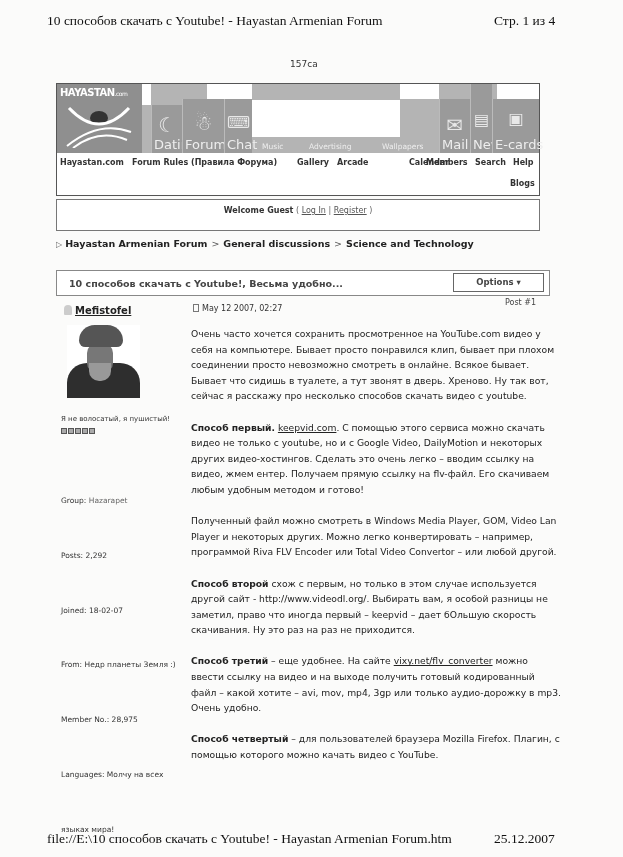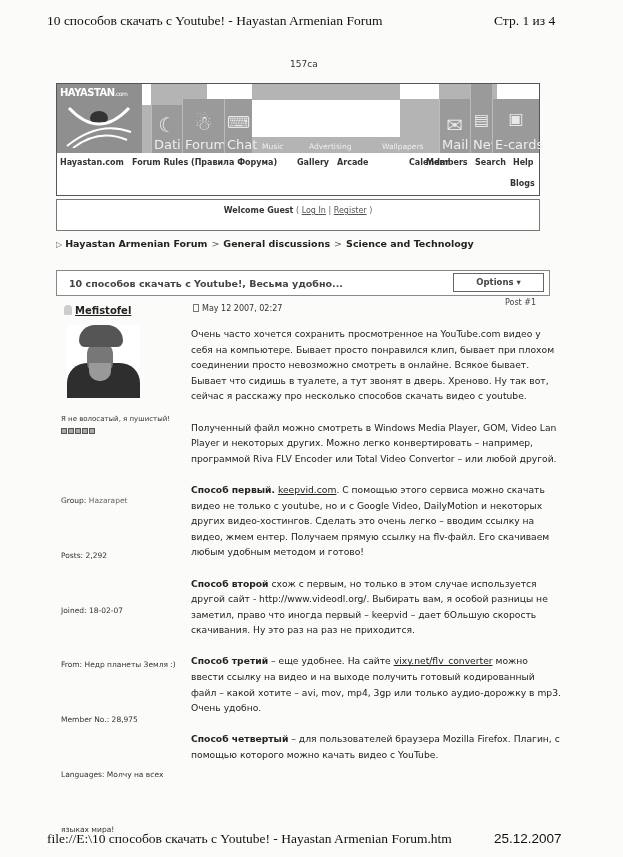--- a/index.html
+++ b/index.html
@@ -64,21 +64,21 @@
   .profile div { white-space: nowrap; margin-top: 44px; }
   .profile .val-group { color: #666; }
 
   
   .post-body { position: absolute; left: 191px; top: 326px; width: 370px; font-size: 9.2px; line-height: 15.6px; color: #222; }
   .post-body p { margin-bottom: 15.6px; }
   .post-body b { font-weight: bold; }
   .post-body .u { text-decoration: underline; }
 
   .print-footer-url { position: absolute; left: 47px; top: 831px; font-family: "Liberation Serif", serif; font-size: 13.5px; color: #111; white-space: nowrap; }
-  .print-footer-date { position: absolute; left: 494px; top: 831px; font-family: Liberation Sans, sans-serif; font-size: 13.5px; color: #111; }
+  .print-footer-date { position: absolute; left: 494px; top: 831px; font-family: Liberation Serif, serif; font-size: 13.5px; color: #111; }
 </style>
 </head>
 <body>
 
 <div class="print-header-title">10 способов скачать с Youtube! - Hayastan Armenian Forum</div>
 <div class="print-header-page">Стр. 1 из 4</div>
 <div class="ad-code">157ca</div>
 
 <div class="banner">
   <div class="banner-strip">
@@ -185,21 +185,21 @@
   <div><span>Joined:</span> <span>18-02-07</span></div>
   <div><span>From:</span> <span>Недр планеты Земля :)</span></div>
   <div><span>Member No.:</span> <span>28,975</span></div>
   <div><span>Languages:</span> <span>Молчу на всех</span></div>
   <div><span>языках мира!</span></div>
   <div><span>Sex:</span> <span>не сегодня...</span></div>
 </div>
 
 <div class="post-body">
   <p>Очень часто хочется сохранить просмотренное на YouTube.com видео у себя на компьютере. Бывает просто понравился клип, бывает при плохом соединении просто невозможно смотреть в онлайне. Всякое бывает. Бывает что сидишь в туалете, а тут звонят в дверь. Хреново. Ну так вот, сейчас я расскажу про несколько способов скачать видео с youtube.</p>
+  <p><b>Способ первый.</b> <span class="u">keepvid.com</span><span>. С помощью этого сервиса можно скачать видео не только с youtube, но и с Google Video, DailyMotion и некоторых других видео-хостингов. Сделать это очень легко – вводим ссылку на видео, жмем ентер. Получаем прямую ссылку на flv-файл. Его скачиваем любым удобным методом и готово!</span></p>
   <p>Полученный файл можно смотреть в Windows Media Player, GOM, Video Lan Player и некоторых других. Можно легко конвертировать – например, программой Riva FLV Encoder или Total Video Convertor – или любой другой.</p>
-  <p><b>Способ первый.</b> <span class="u">keepvid.com</span><span>. С помощью этого сервиса можно скачать видео не только с youtube, но и с Google Video, DailyMotion и некоторых других видео-хостингов. Сделать это очень легко – вводим ссылку на видео, жмем ентер. Получаем прямую ссылку на flv-файл. Его скачиваем любым удобным методом и готово!</span></p>
   <p><b>Способ второй</b><span> схож с первым, но только в этом случае используется другой сайт - http://www.videodl.org/. Выбирать вам, я особой разницы не заметил, право что иногда первый – keepvid – дает бОльшую скорость скачивания. Ну это раз на раз не приходится.</span></p>
   <p><b>Способ третий</b><span> – еще удобнее. На сайте </span><span class="u">vixy.net/flv_converter</span><span> можно ввести ссылку на видео и на выходе получить готовый кодированный файл – какой хотите – avi, mov, mp4, 3gp или только аудио-дорожку в mp3. Очень удобно.</span></p>
   <p><b>Способ четвертый</b><span> – для пользователей браузера Mozilla Firefox. Плагин, с помощью которого можно качать видео с YouTube.</span></p>
 </div>
 
 <div class="print-footer-url">file://E:\10 способов скачать с Youtube! - Hayastan Armenian Forum.htm</div>
 <div class="print-footer-date">25.12.2007</div>
 
 </body></html>

